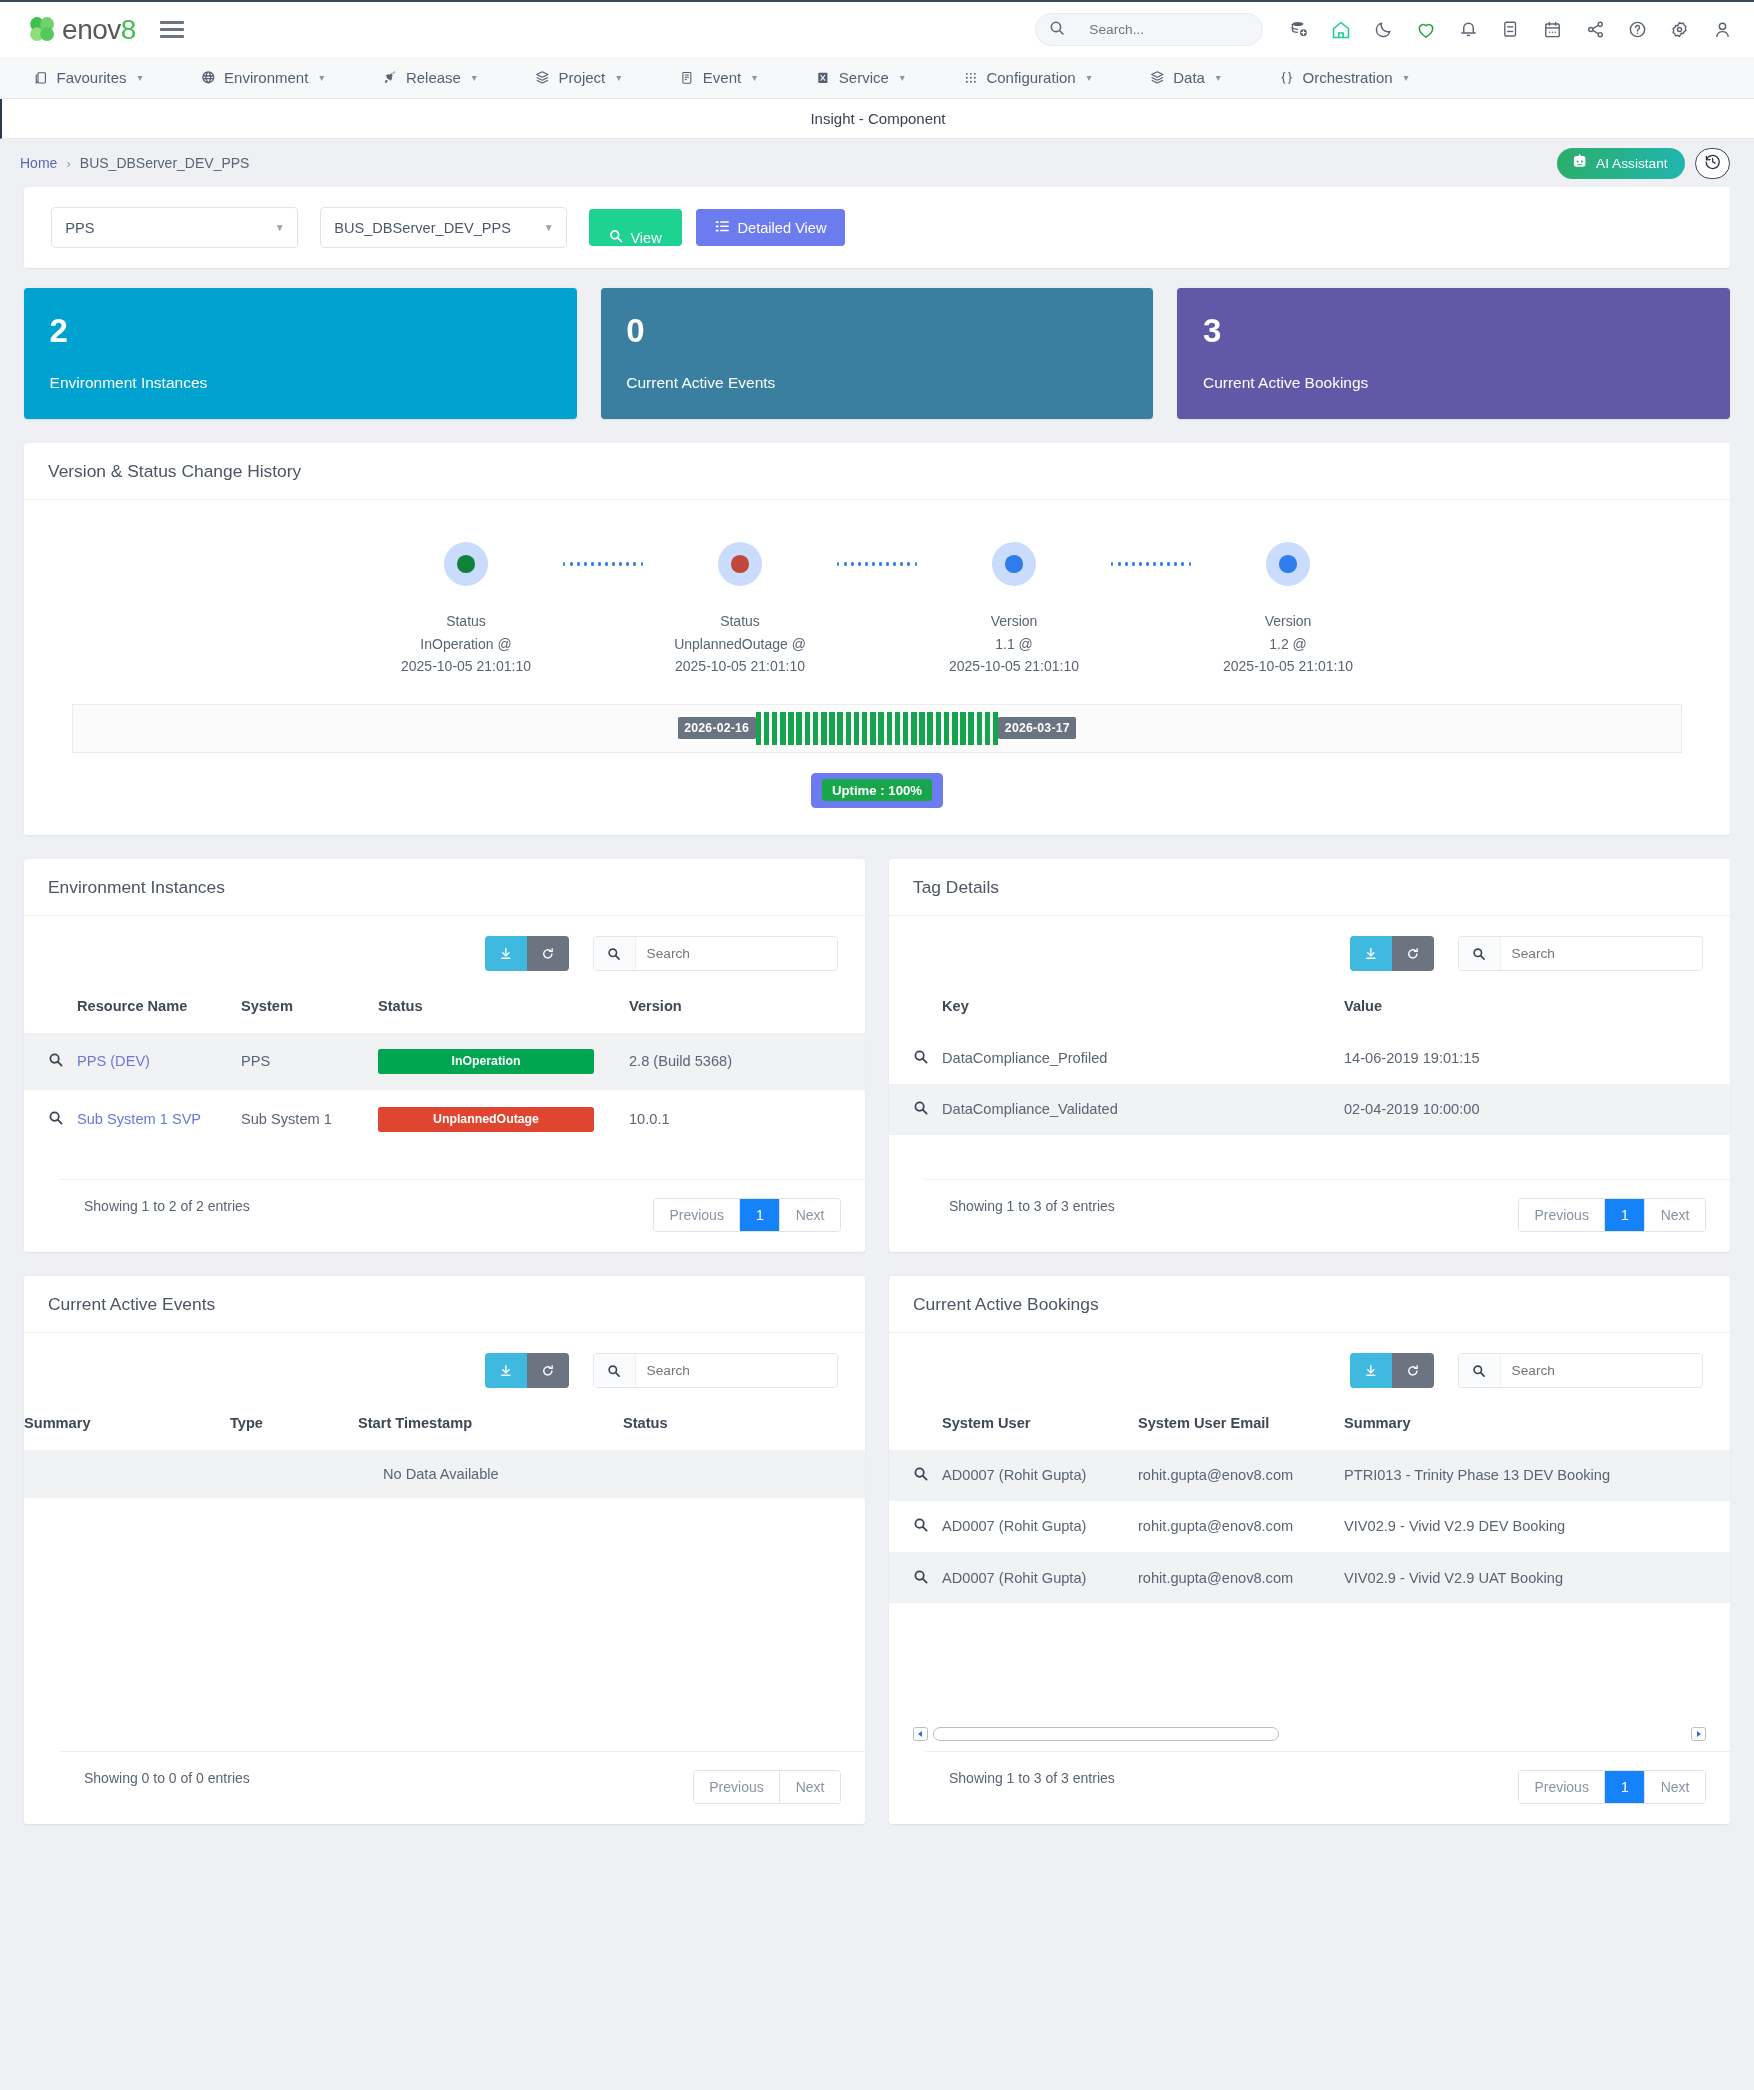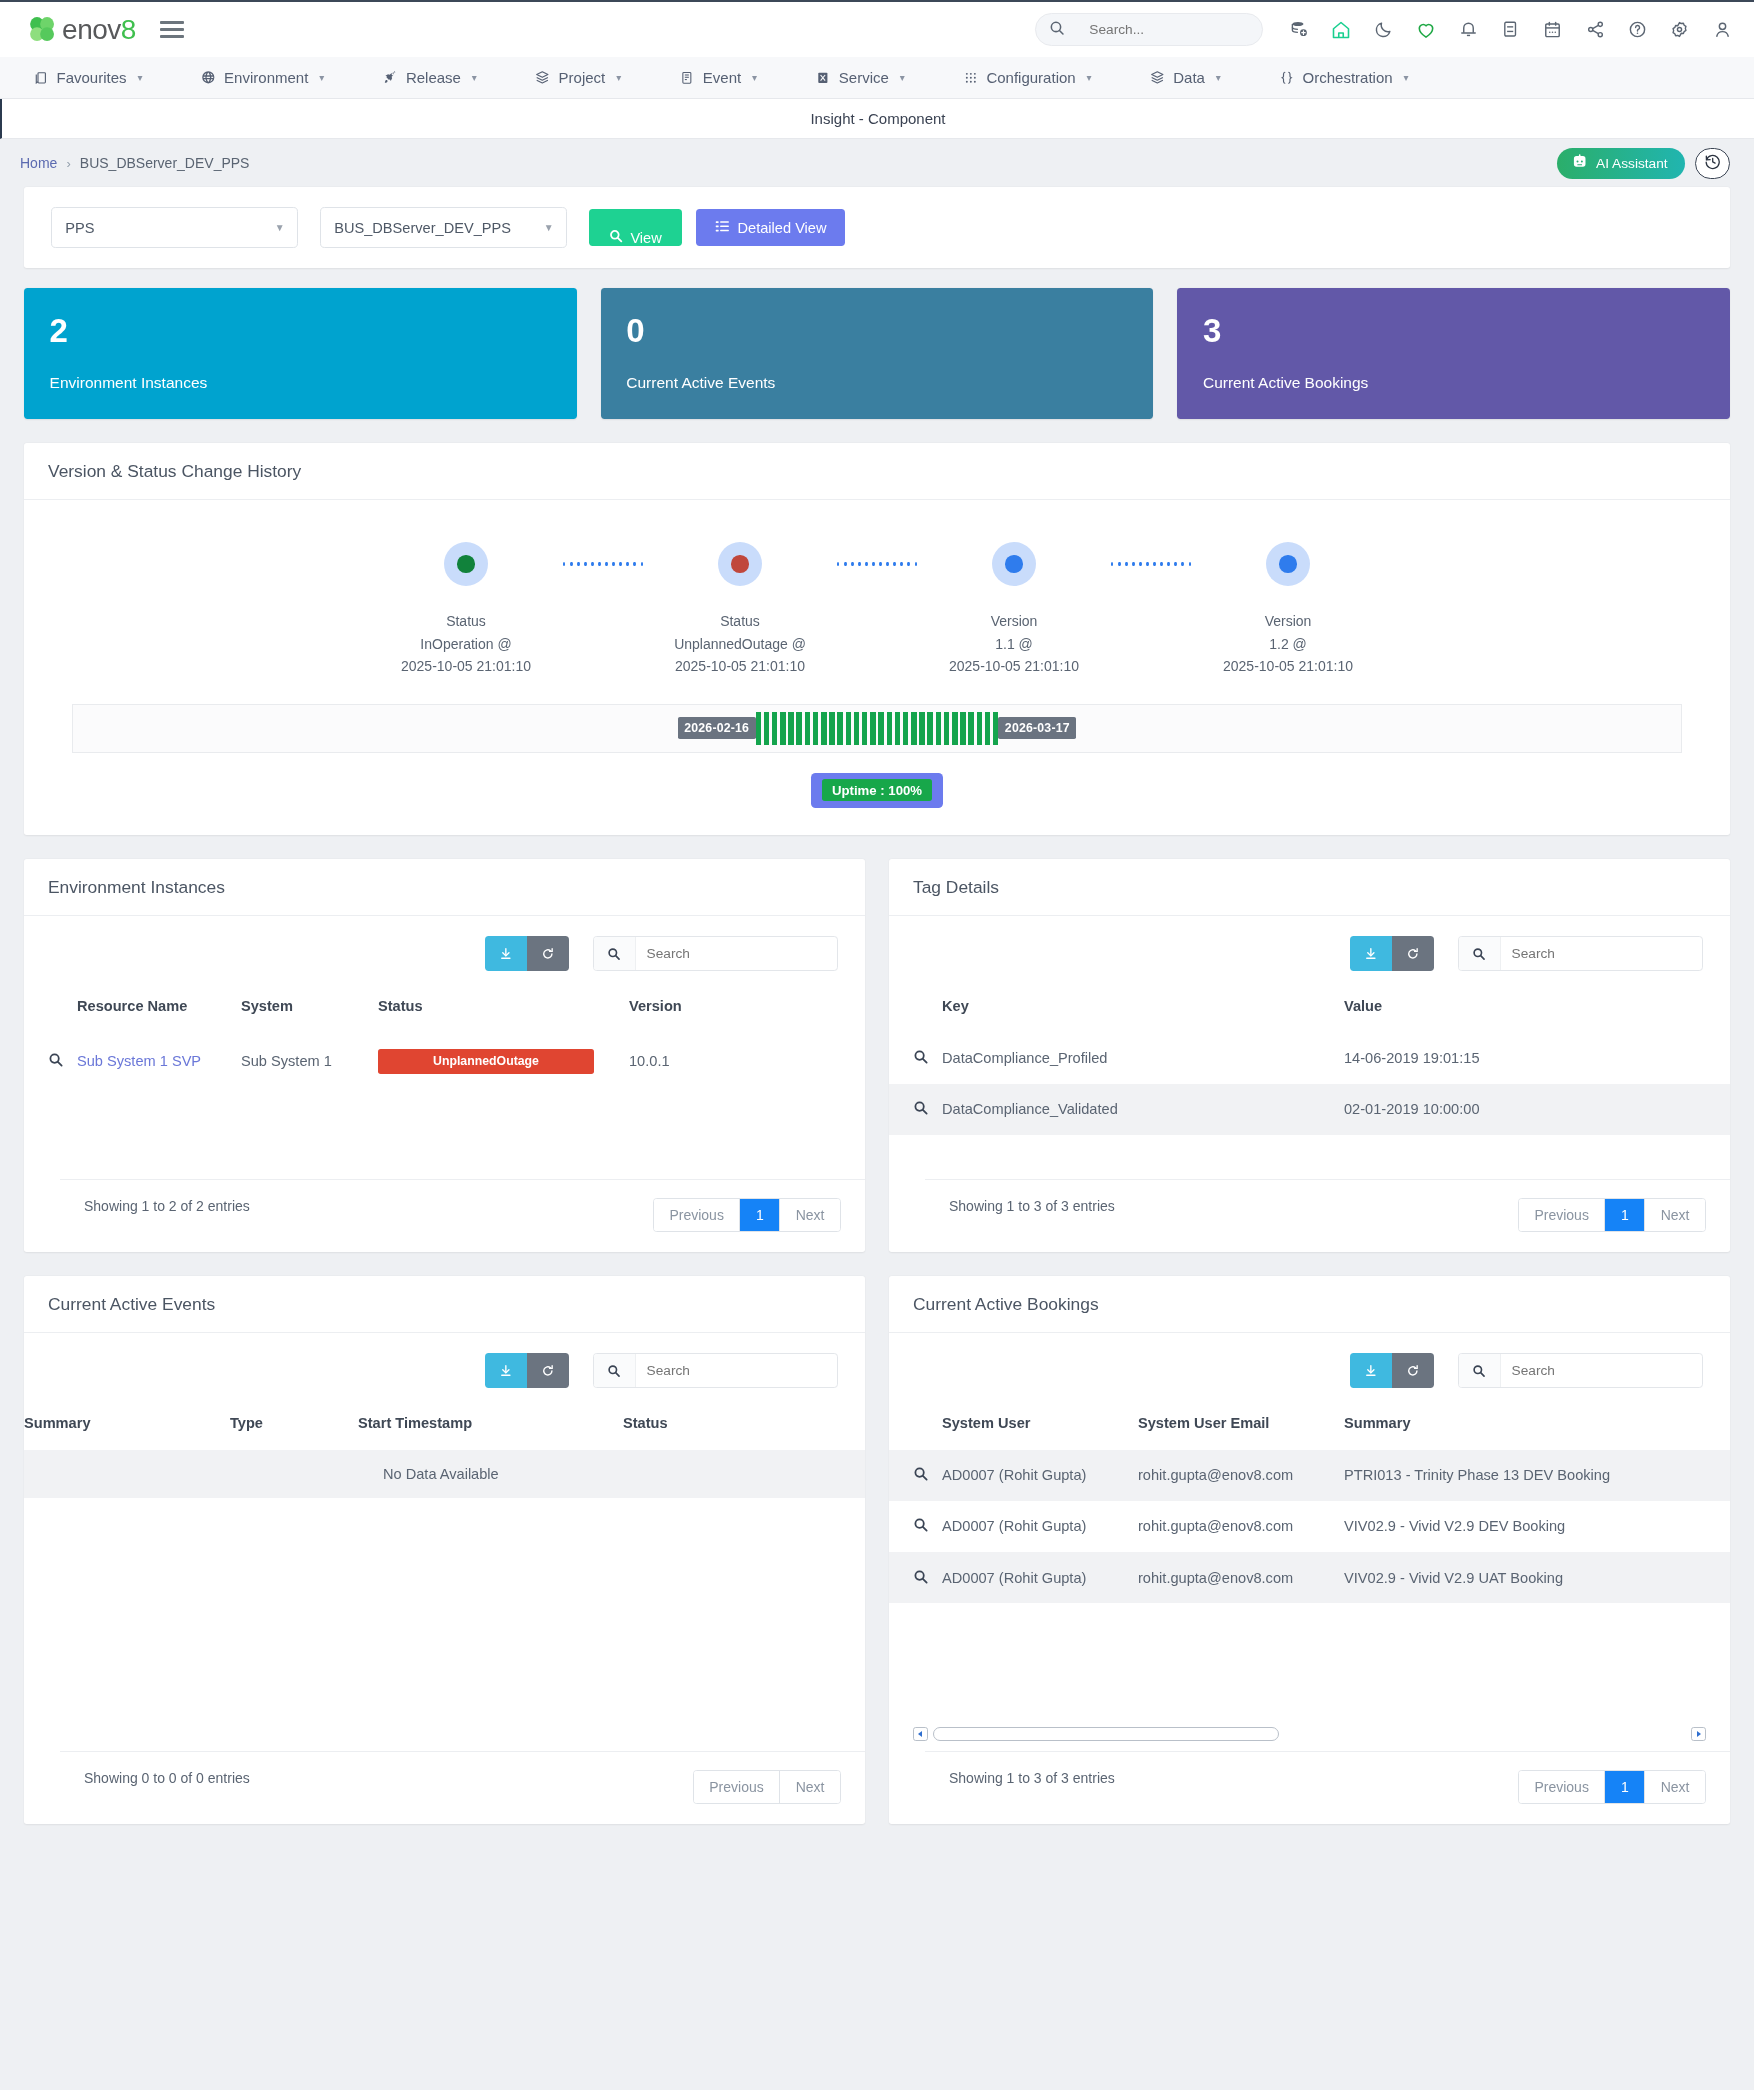--- a/index.html
+++ b/index.html
@@ -668,20 +668,30 @@
             <thead>
                 <tr>
               <th style="width:53px"></th>
               <th class="cell-first" style="width:164px">Resource Name</th>
               <th style="width:137px">System</th>
               <th style="width:251px">Status</th>
               <th>Version</th>
             </tr>
               </thead>
             <tbody>
+              <tr class="alt">
+                <td class="cell-mag"><span><svg width="15.5" height="15.5" viewBox="0 0 20 20" fill="none" stroke="#3a4454" stroke-width="2.3">
+                        <circle cx="8.5" cy="8.5" r="5.4"></circle>
+                        <line x1="12.7" y1="12.7" x2="17.6" y2="17.6" stroke-linecap="round"></line>
+                      </svg></span></td>
+                <td class="cell-first"><span class="lnk">PPS (DEV)</span></td>
+                <td>PPS</td>
+                <td><span class="badge ok">InOperation</span></td>
+                <td>2.8 (Build 5368)</td>
+              </tr>
               <tr>
                 <td class="cell-mag"><span><svg width="15.5" height="15.5" viewBox="0 0 20 20" fill="none" stroke="#3a4454" stroke-width="2.3">
                         <circle cx="8.5" cy="8.5" r="5.4"></circle>
                         <line x1="12.7" y1="12.7" x2="17.6" y2="17.6" stroke-linecap="round"></line>
                       </svg></span></td>
                 <td class="cell-first"><span class="lnk">Sub System 1 SVP</span></td>
                 <td>Sub System 1</td>
                 <td><span class="badge bad">UnplannedOutage</span></td>
                 <td>10.0.1</td>
               </tr>
@@ -744,21 +754,21 @@
                       </svg></span></td>
                 <td class="cell-first">DataCompliance_Profiled</td>
                 <td>14-06-2019 19:01:15</td>
               </tr>
               <tr class="alt">
                 <td class="cell-mag"><span><svg width="15.5" height="15.5" viewBox="0 0 20 20" fill="none" stroke="#3a4454" stroke-width="2.3">
                         <circle cx="8.5" cy="8.5" r="5.4"></circle>
                         <line x1="12.7" y1="12.7" x2="17.6" y2="17.6" stroke-linecap="round"></line>
                       </svg></span></td>
                 <td class="cell-first">DataCompliance_Validated</td>
-                <td>02-01-2019 10:00:00</td>
+                <td>02-04-2019 10:00:00</td>
               </tr>
             </tbody>
           </table>
         </div>
         <div style="flex:1"></div>
         <div class="tbl-foot">
           <span class="info">Showing 1 to 3 of 3 entries</span>
           <div class="pager">
             <div>Previous</div>
             <div class="on">1</div>

